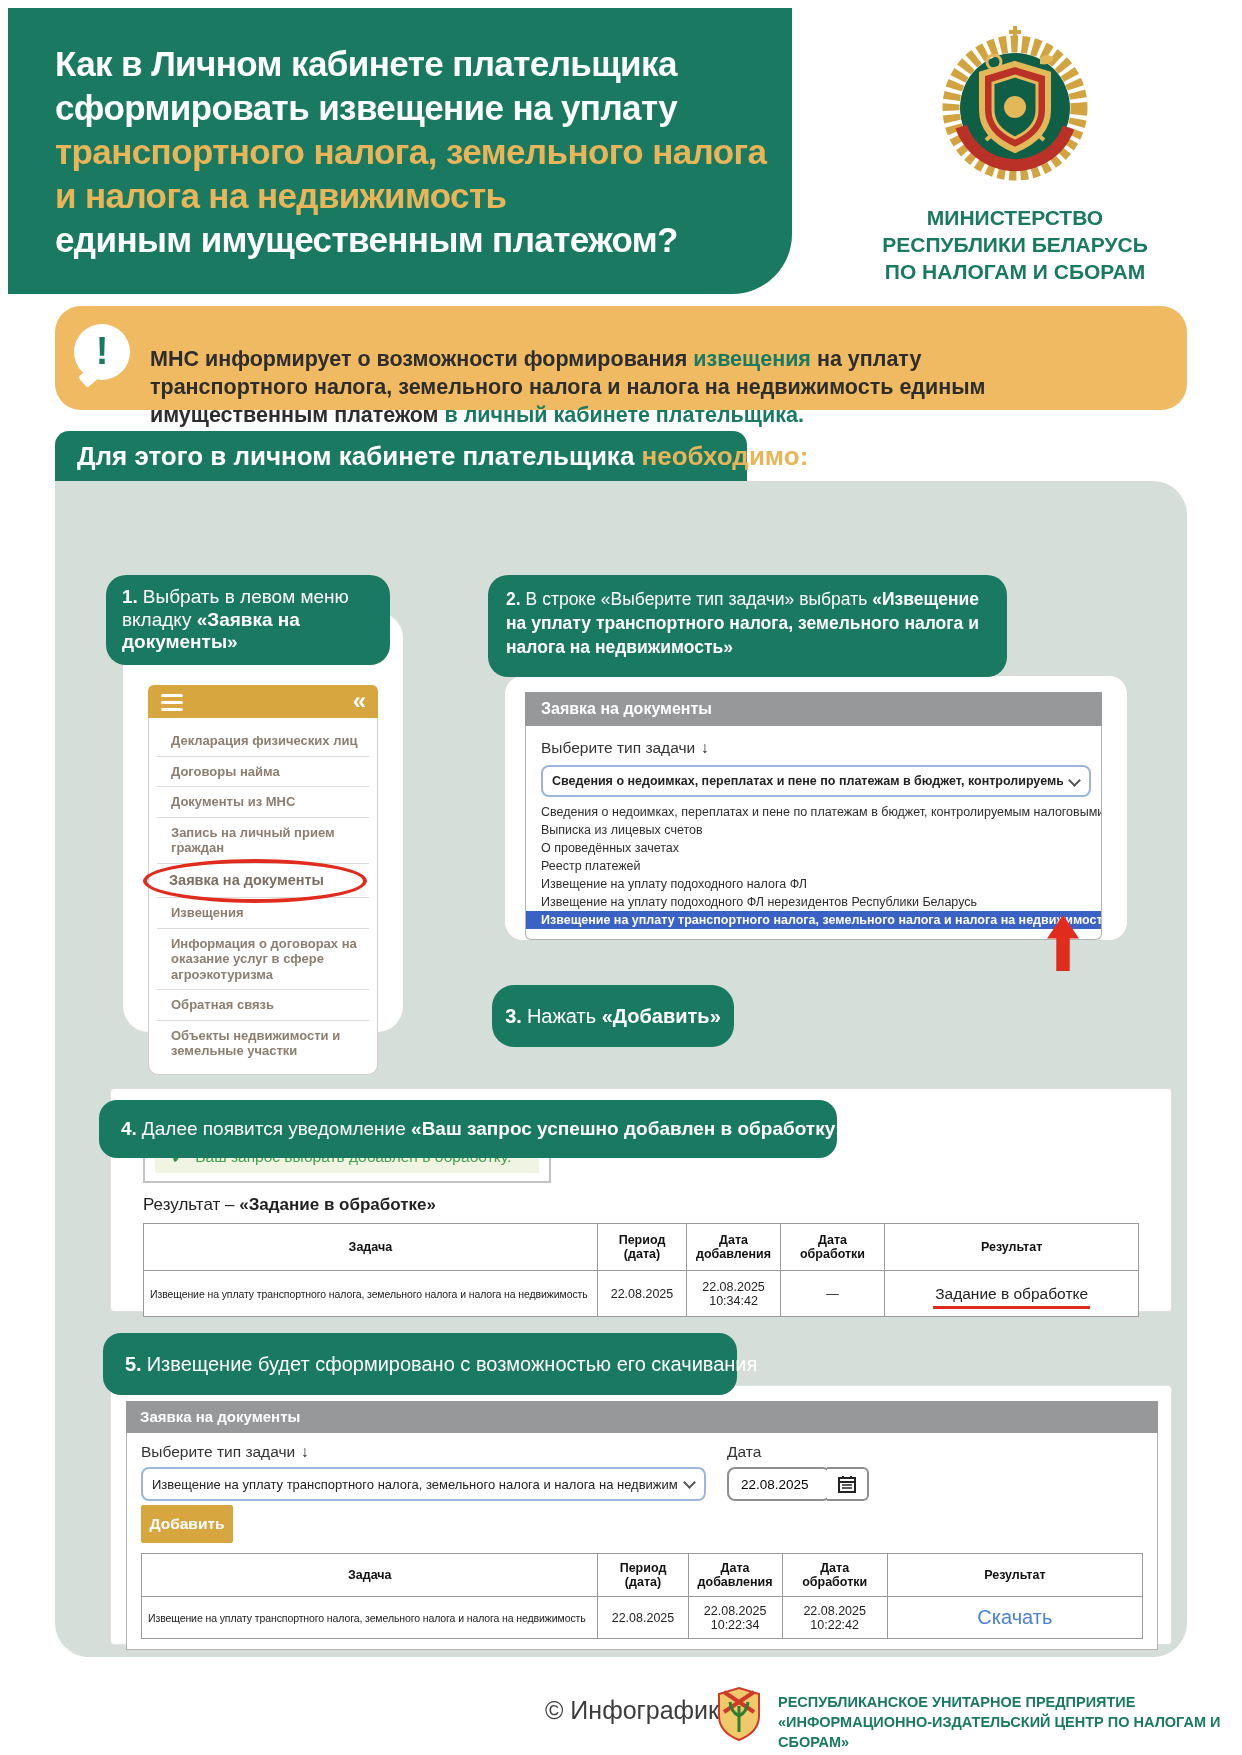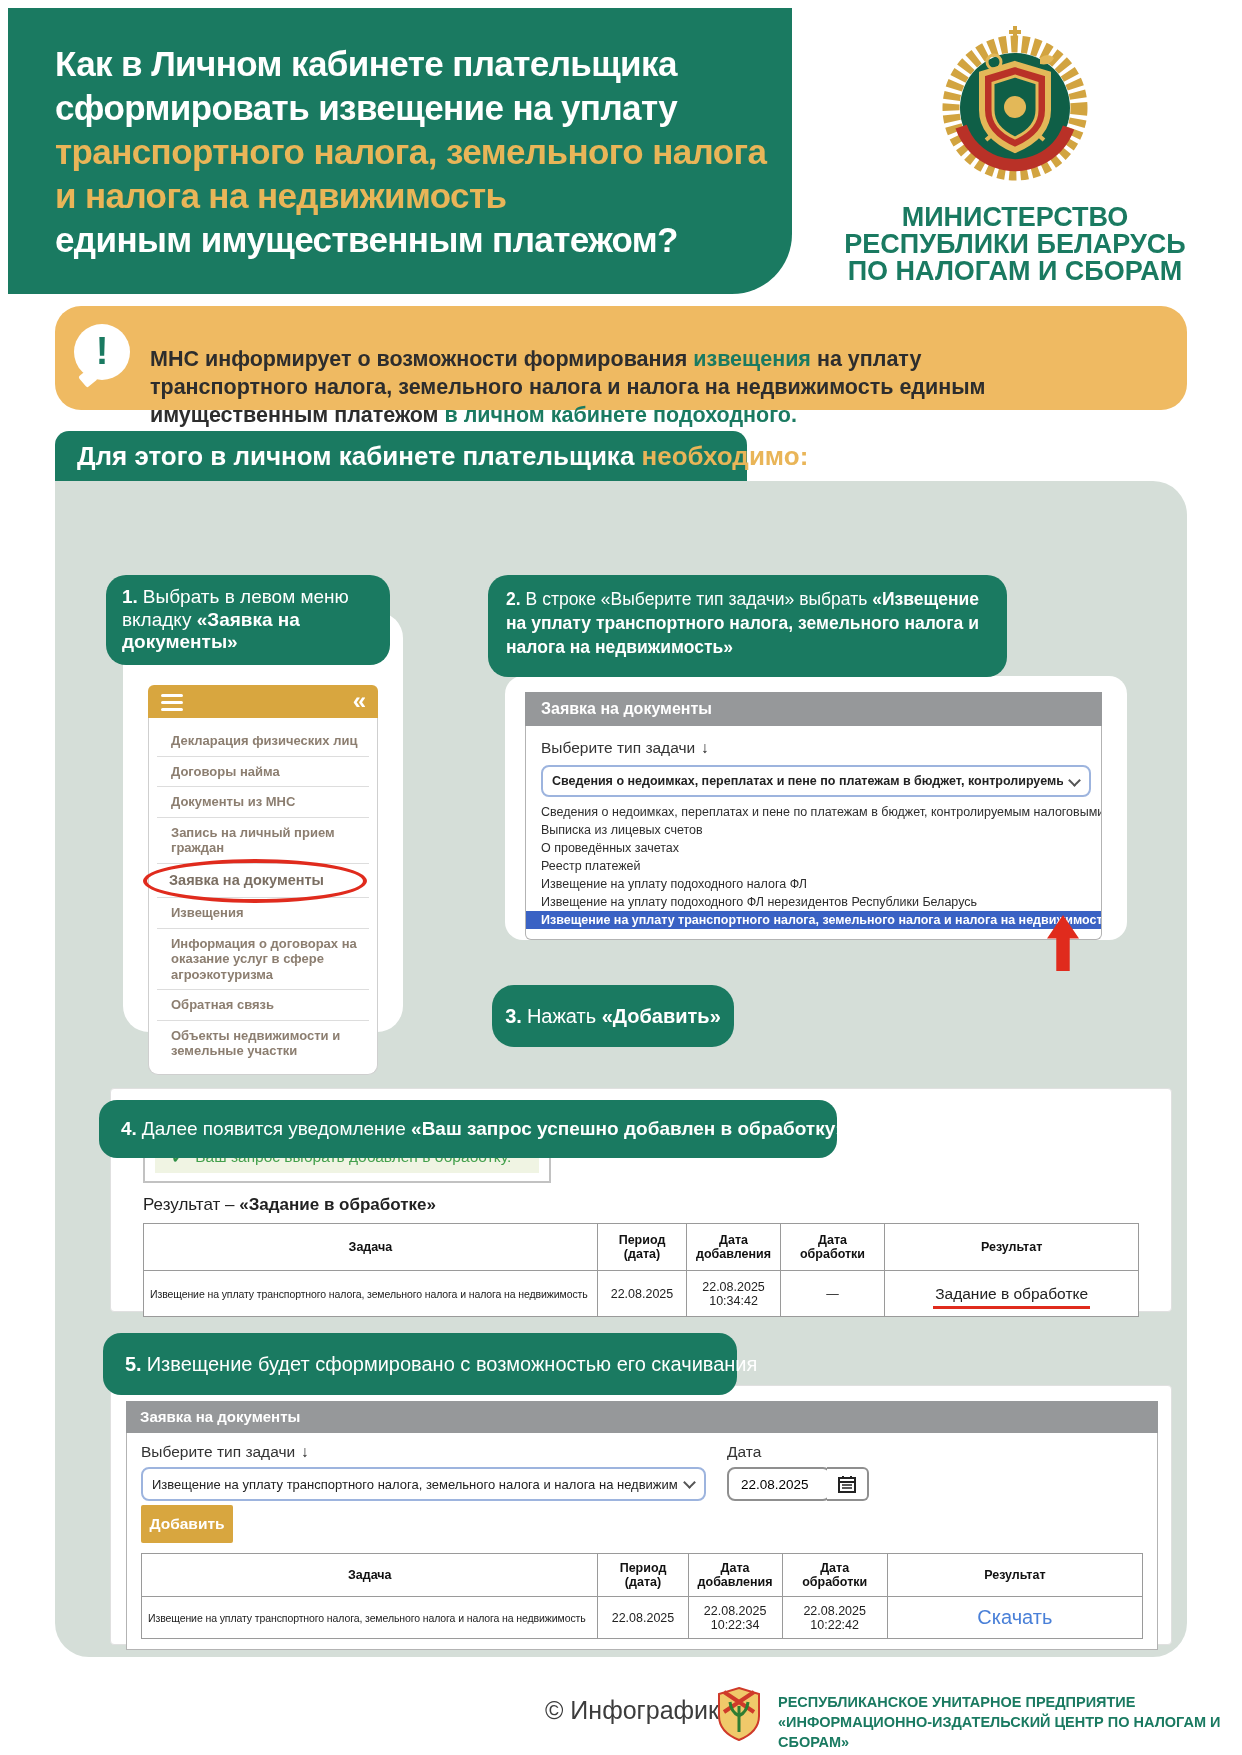--- a/index.html
+++ b/index.html
@@ -12,21 +12,21 @@
   #page{position:relative;width:1242px;height:1755px;background:#fff;overflow:hidden;
         font-family:"Liberation Sans",sans-serif;}
 
   
   .hdr{position:absolute;left:8px;top:8px;width:784px;height:286px;background:var(--green);
        border-radius:0 0 60px 0;}
   .hdr-title{position:absolute;left:47px;top:34px;font-weight:bold;font-size:35px;line-height:44px;
        letter-spacing:-0.6px;color:#fff;white-space:nowrap;}
   .t-yellow{color:var(--gold);}
   .logo-wrap{position:absolute;left:800px;top:20px;width:430px;text-align:center;}
-  .ministry{margin-top:8px;color:var(--green);font-weight:bold;font-size:27px;line-height:27px;}
+  .ministry{margin-top:8px;color:var(--green);font-weight:bold;font-size:21px;line-height:27px;}
 
   
   .notice{position:absolute;left:55px;top:306px;width:1132px;height:104px;background:var(--orange);
           border-radius:26px;}
   .bubble{position:absolute;left:19px;top:18px;width:56px;height:56px;background:#fff;border-radius:50%;
           text-align:center;font-size:38px;font-weight:bold;color:var(--green);line-height:54px;}
   .bubble .tail{position:absolute;left:7px;bottom:-5px;width:14px;height:14px;background:#fff;
           transform:rotate(50deg);border-radius:2px;}
   .notice-text{position:absolute;left:95px;top:17px;width:930px;font-size:21.5px;font-weight:bold;
           line-height:28px;color:#2d2d2d;}
@@ -166,21 +166,21 @@
       <div>РЕСПУБЛИКИ БЕЛАРУСЬ</div>
       <div>ПО НАЛОГАМ И СБОРАМ</div>
     </div>
   </div>
 
   <div class="notice">
     <div class="bubble">
       <span>!</span>
       <i class="tail"></i>
     </div>
-    <p class="notice-text"><span>МНС информирует о возможности формирования </span><span class="grn">извещения</span><span> на уплату транспортного налога, земельного налога и налога на недвижимость единым имущественным платежом </span><span class="grn">в личном кабинете подоходного.</span></p>
+    <p class="notice-text"><span>МНС информирует о возможности формирования </span><span class="grn">извещения</span><span> на уплату транспортного налога, земельного налога и налога на недвижимость единым имущественным платежом </span><span class="grn">в личный кабинете плательщика.</span></p>
   </div>
 
   <div class="panel"></div>
   <div class="section-strip"><span>Для этого в личном кабинете плательщика </span><span class="yel">необходимо:</span></div>
 
   <div class="step-box s1">
     <span class="num">1.</span><span>Выбрать в левом меню вкладку </span><b>«Заявка на документы»</b>
   </div>
   <div class="card card1">
     <div class="menu">

